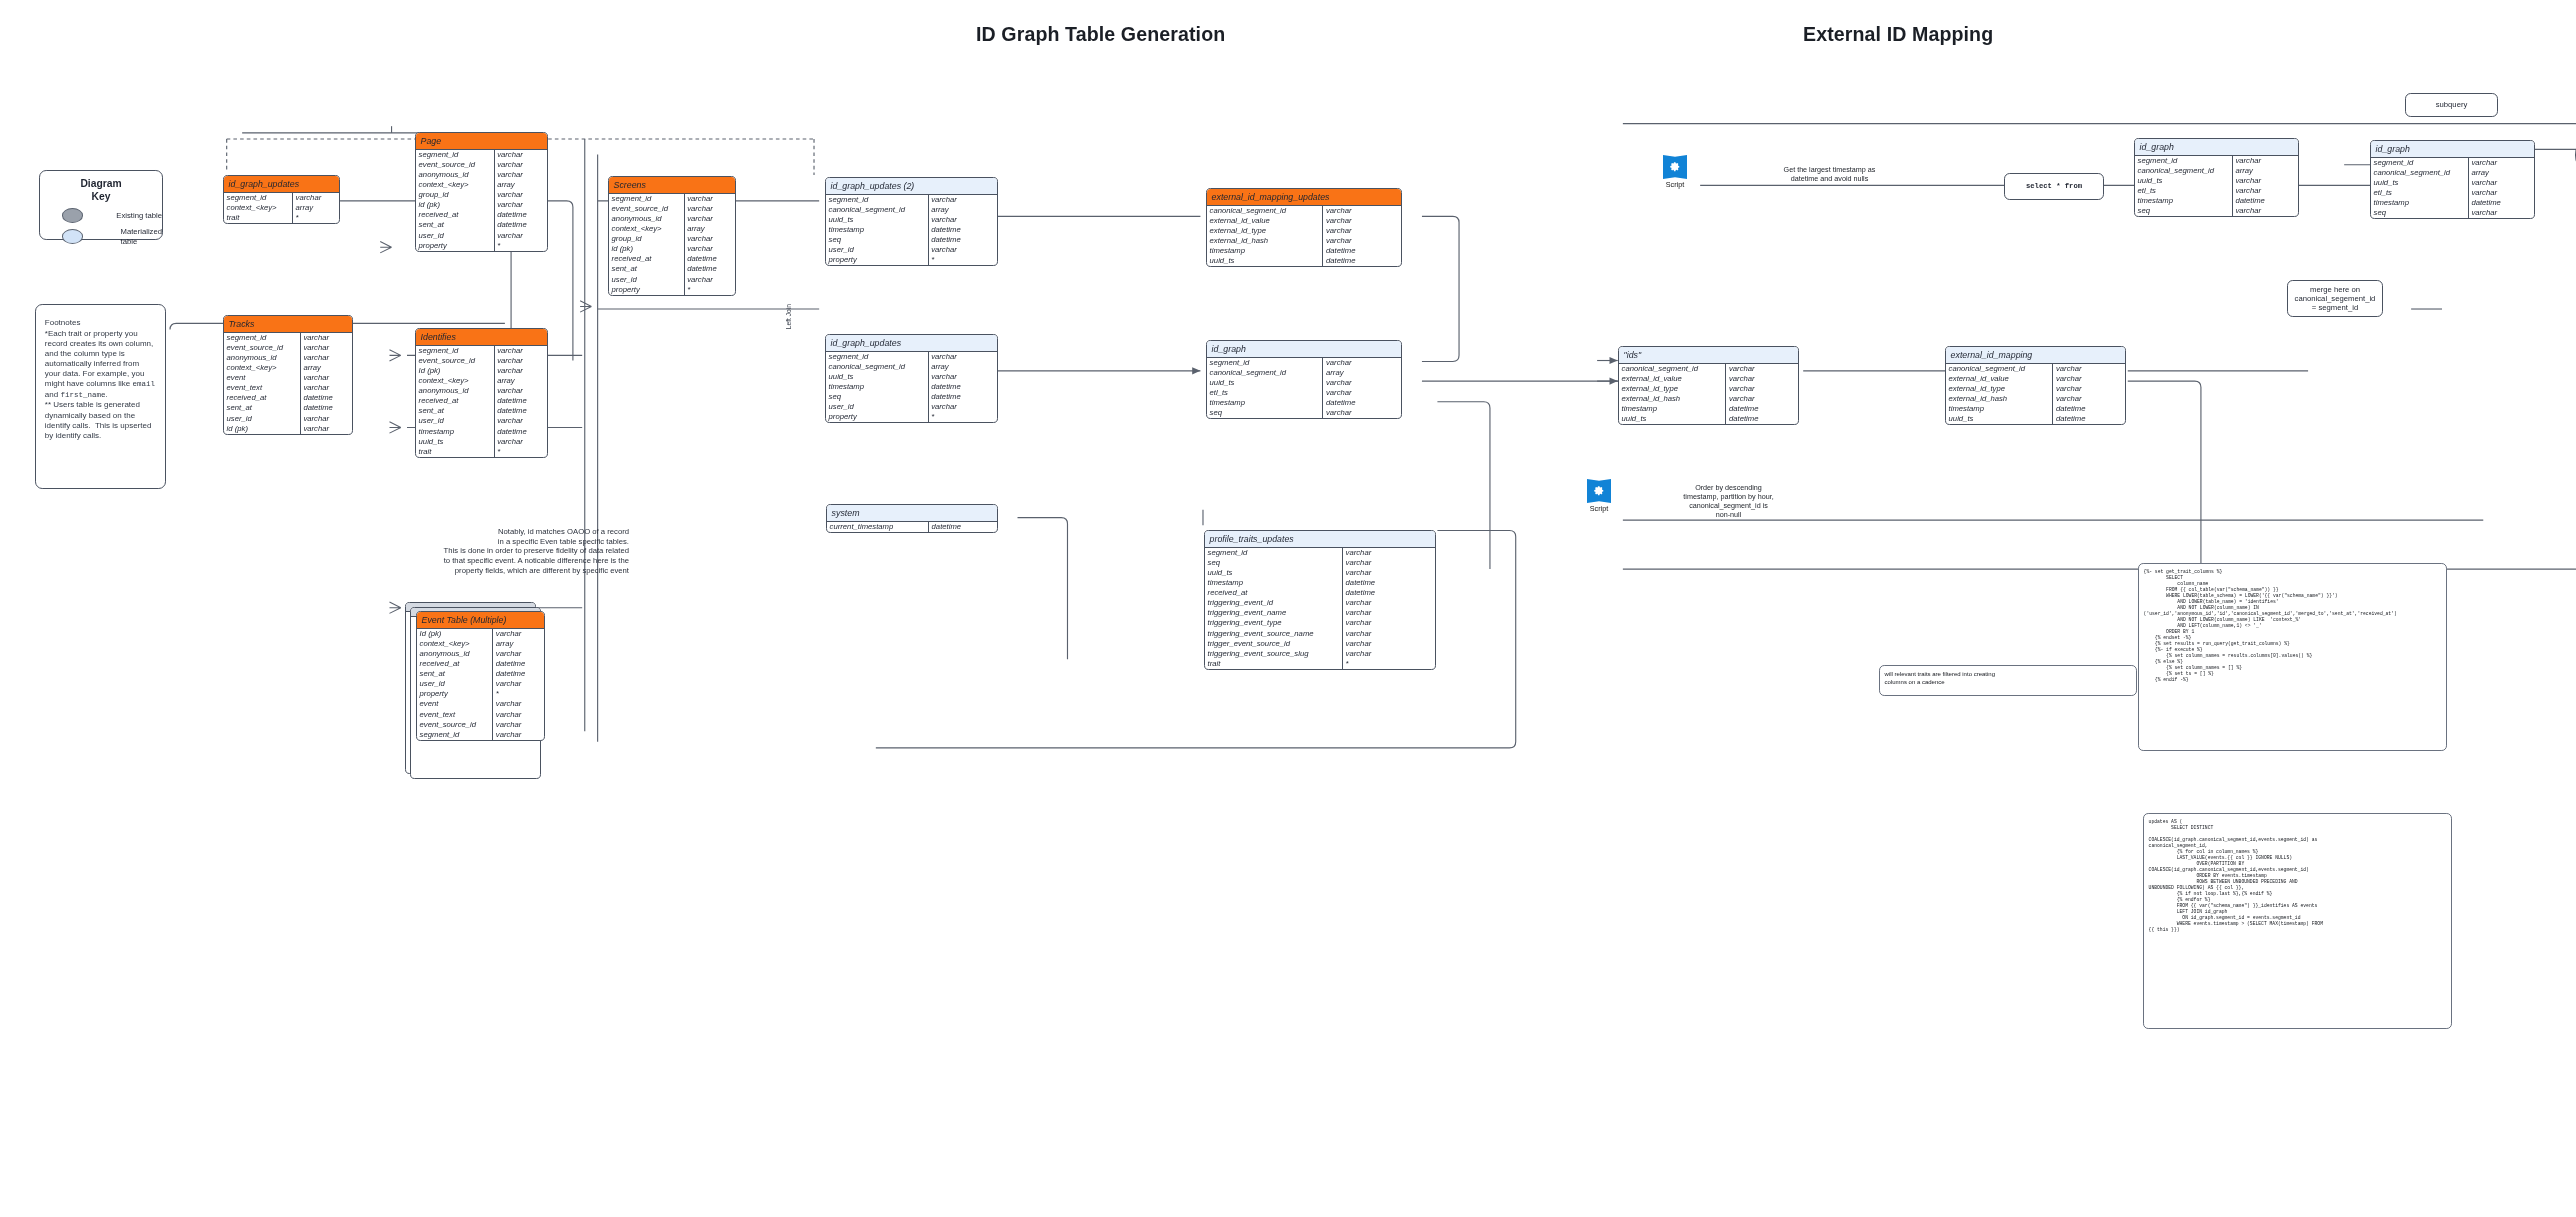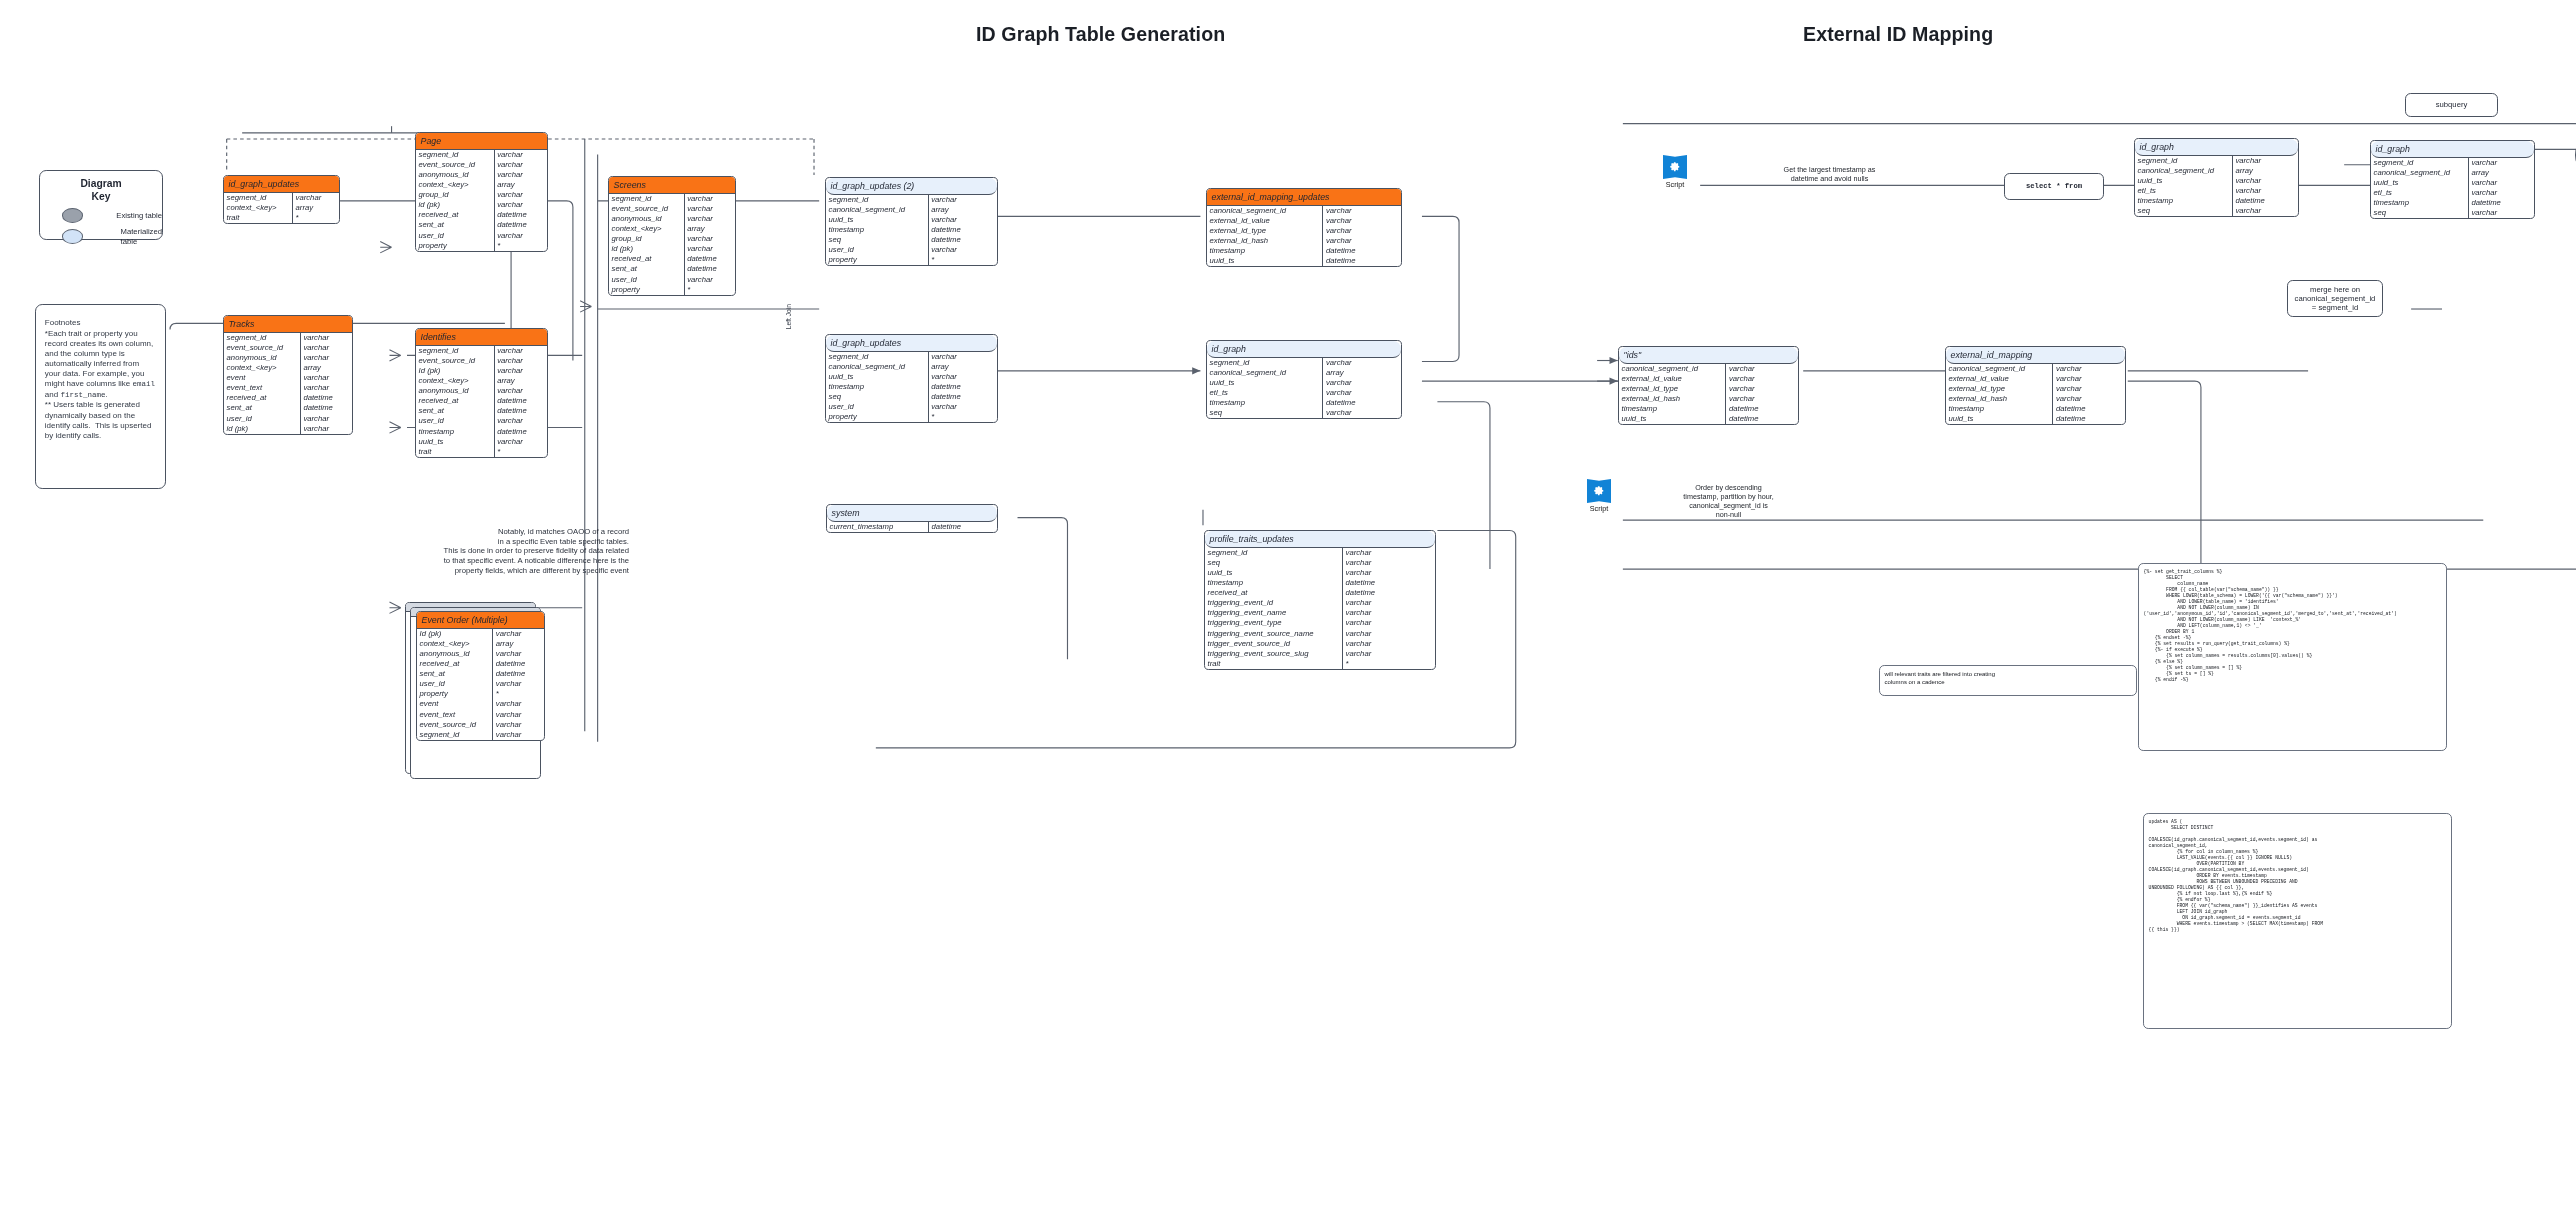--- a/index.html
+++ b/index.html
@@ -11,21 +11,21 @@
   
   .section-title{position:absolute;font-size:19.6px;font-weight:bold;color:#1b1f26;
       letter-spacing:0.1px;white-space:nowrap;}
 
   
   .tbl{position:absolute;border:1px solid #4a5260;border-radius:4.6px;background:#fff;
        box-sizing:border-box;overflow:hidden;}
   .tbl > .hdr{font-style:italic;font-size:8.8px;padding:2.6px 4.6px;border-bottom:1px solid #4a5260;
        white-space:pre-line;line-height:1.22;}
   .tbl.existing > .hdr{background:#f97316;}
-  .tbl.materialized > .hdr{background:#e7f0fb;border-radius:8px;}
+  .tbl.materialized > .hdr{background:#e7f0fb;}
   .rows{display:flex;flex-direction:column;}
   .row{display:flex;font-style:italic;font-size:7.7px;line-height:1.05;}
   .row .c1{flex:0 0 60%;padding:1px 2.6px;border-right:0.8px solid #4a5260;box-sizing:border-box;
       white-space:nowrap;overflow:hidden;}
   .row .c2{flex:1;padding:1px 2.6px;box-sizing:border-box;white-space:nowrap;overflow:hidden;}
 
   
   .pill{position:absolute;border:0.9px solid #4a5260;border-radius:5.7px;background:#fff;
        display:flex;align-items:center;justify-content:center;text-align:center;
        font-size:7.7px;line-height:1.2;padding:2.1px 3.6px;box-sizing:border-box;white-space:pre-line;}
@@ -401,21 +401,21 @@
 to that specific event.  A noticable difference here is the
 property fields, which are different by specific event</div>
 
   <div class="stack" style="left:405px;top:602px;width:129px;height:170px;">
     <div class="bar"></div>
   </div>
   <div class="stack" style="left:410px;top:607px;width:129px;height:170px;">
     <div class="bar"></div>
   </div>
   <div class="tbl existing" style="left:416px;top:611px;width:129px;">
-    <div class="hdr">Event Order (Multiple)</div>
+    <div class="hdr">Event Table (Multiple)</div>
     <div class="rows">
         <div class="row">
           <div class="c1">Id (pk)</div>
           <div class="c2">varchar</div>
         </div>
         <div class="row">
           <div class="c1">context_&lt;key&gt;</div>
           <div class="c2">array</div>
         </div>
         <div class="row">

